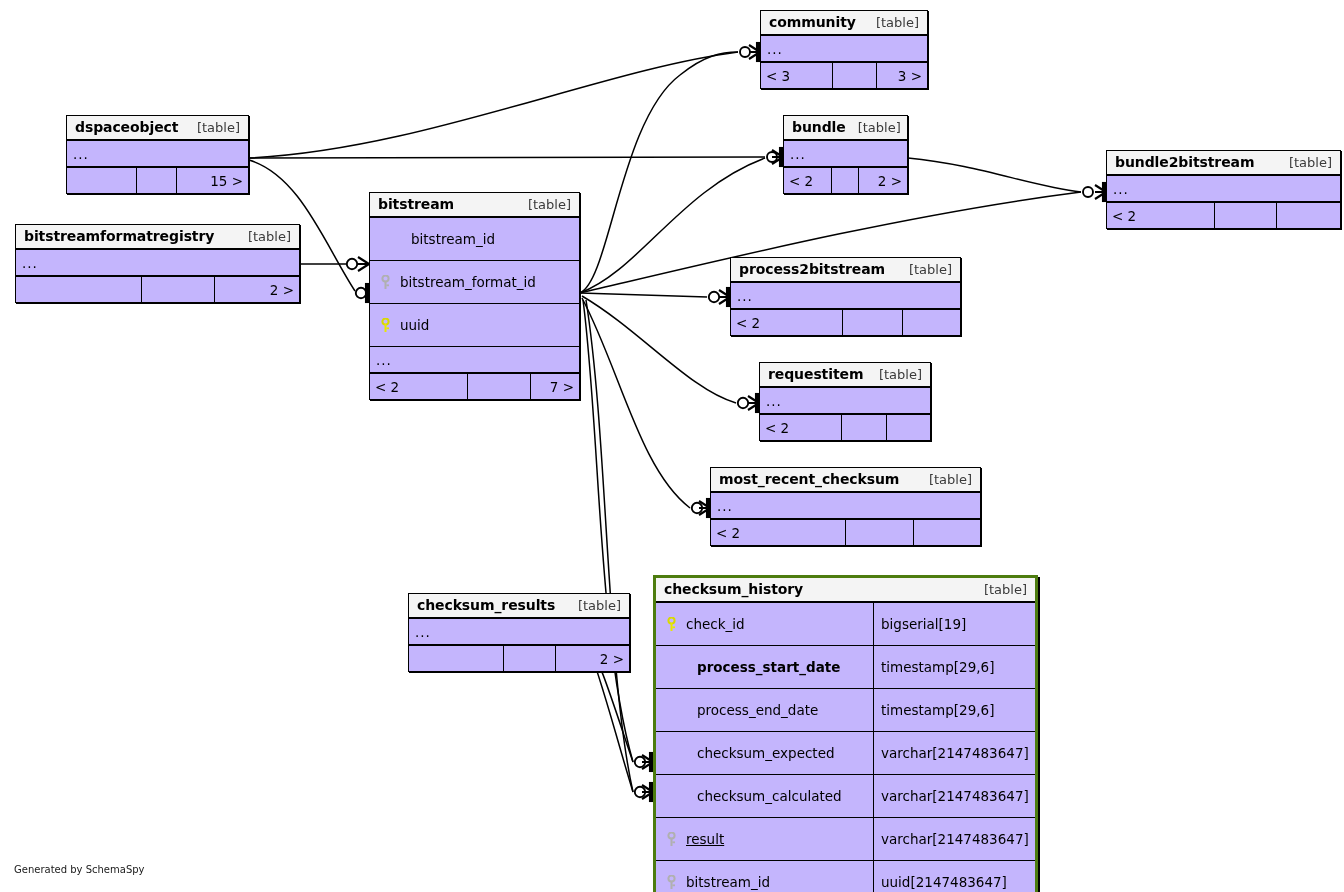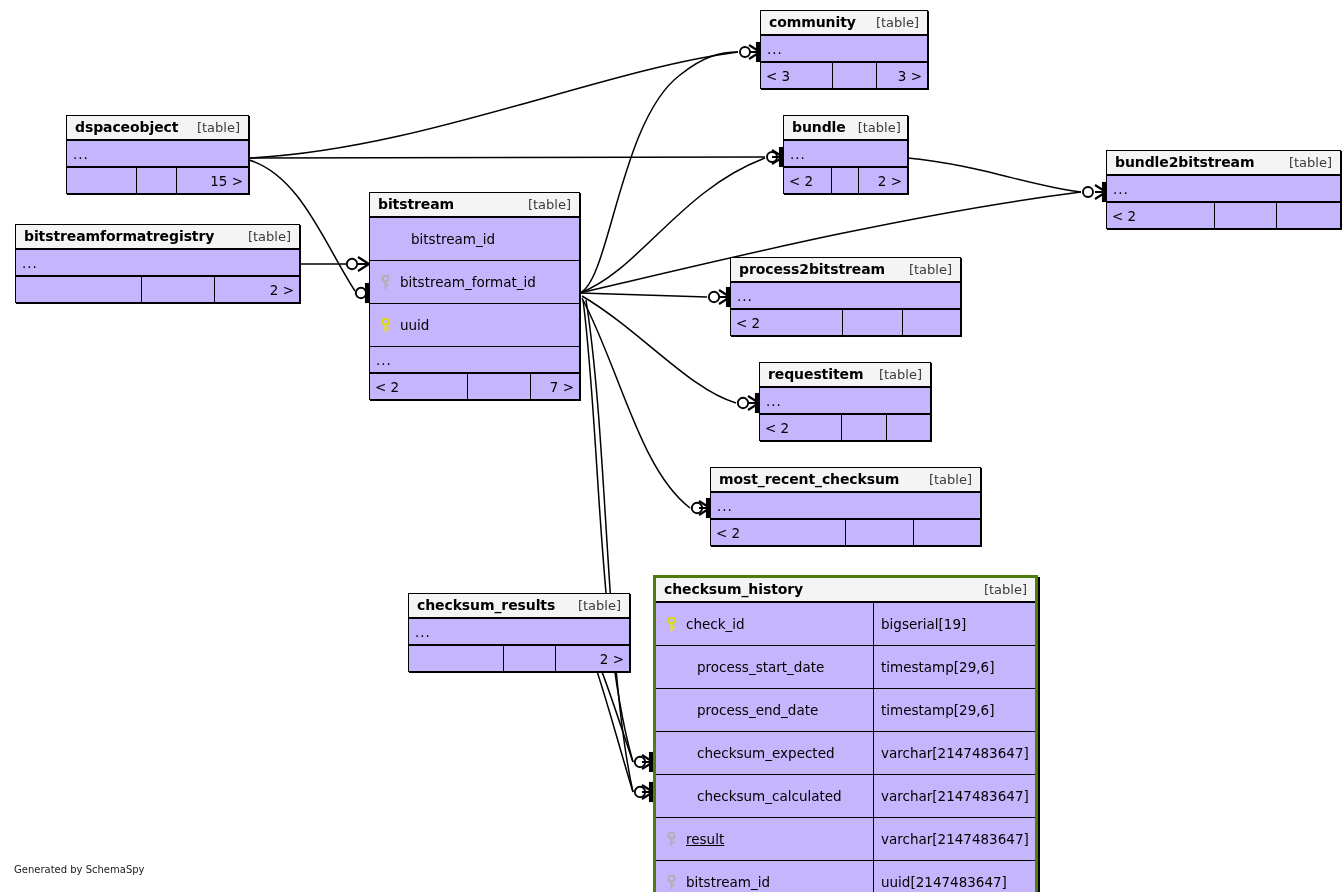--- a/index.html
+++ b/index.html
@@ -386,21 +386,21 @@
             <rect x="6.4" y="9.4" width="2.6" height="1.8" fill="#e8e800"></rect>
           </svg>
         </span>
         <span class="lbl">check_id</span>
       </div>
       <div class="rowtype">bigserial[19]</div>
     </div>
     <div class="row">
       <div class="rowname split" style="flex: 0 0 218px;">
         <span class="keyslot"></span>
-        <span class="lbl" style="padding-left: 16px;">process_start_date</span>
+        <span class="lbl" style="padding-left: 16px; font-weight: bold;">process_start_date</span>
       </div>
       <div class="rowtype">timestamp[29,6]</div>
     </div>
     <div class="row">
       <div class="rowname split" style="flex: 0 0 218px;">
         <span class="keyslot"></span>
         <span class="lbl" style="padding-left: 16px;">process_end_date</span>
       </div>
       <div class="rowtype">timestamp[29,6]</div>
     </div>

